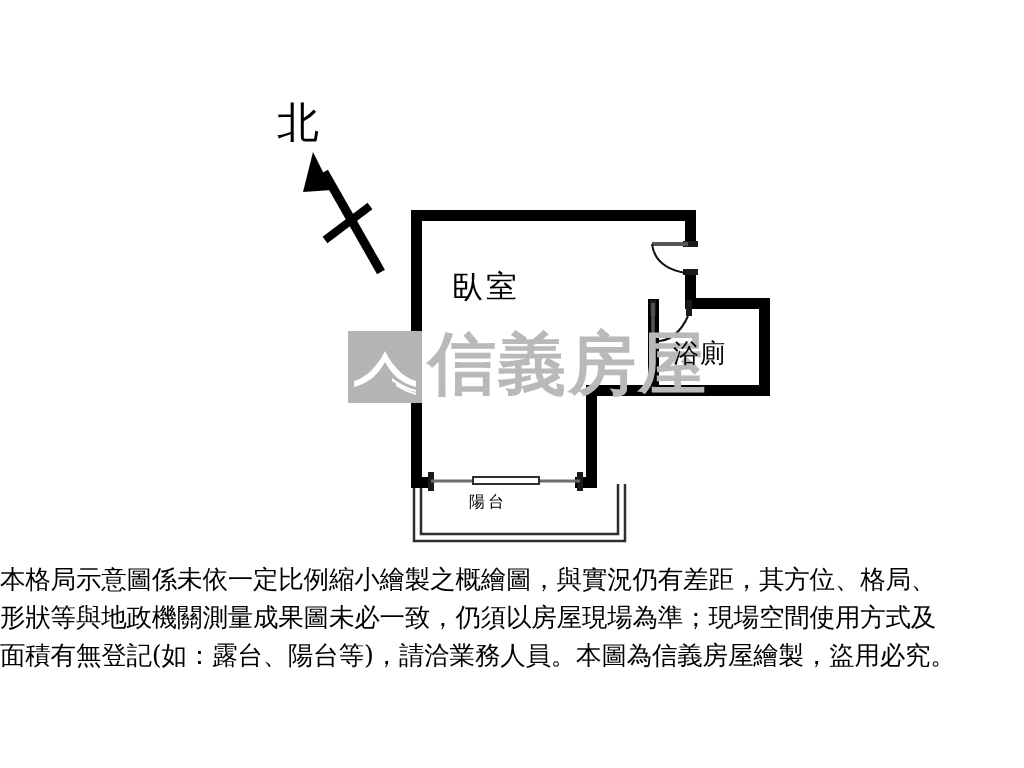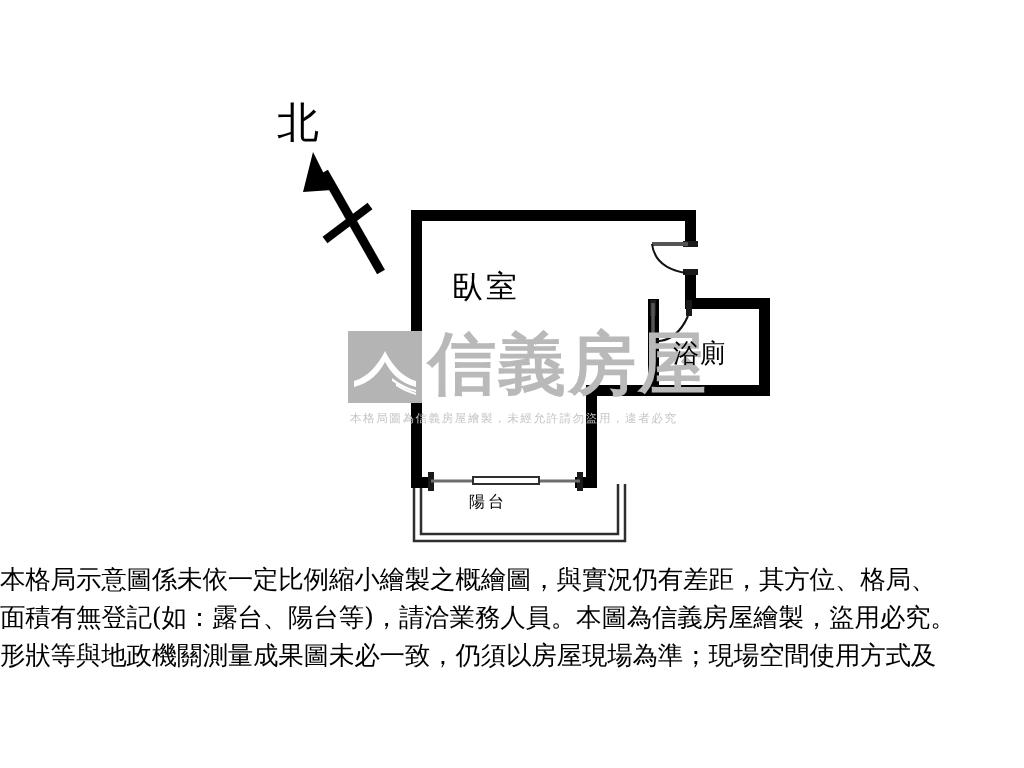--- a/index.html
+++ b/index.html
@@ -214,27 +214,26 @@
 
   <div class="watermark">
     <div class="wm-logo">
       <svg width="74" height="72" viewBox="0 0 74 72">
         <path d="M6 50 C 20 46 30 34 37 20 C 44 34 54 46 68 50 L 68 56 C 52 52 43 42 37 31 C 31 42 22 52 6 56 Z" fill="#ffffff"></path>
         <path d="M44 47 C 52 53 60 57 68 59 L 68 61 C 59 59 51 55 44 50 Z" fill="#ffffff"></path>
         <path d="M48 52 C 55 57 62 60 68 62 L 68 64 C 61 62 54 59 48 55 Z" fill="#ffffff"></path>
       </svg>
     </div>
     <div class="wm-word">信義房屋</div>
-    <div class="wm-sub">本格局圖為信義房屋繪製，未經允許請勿盜用，違者必究</div>
   </div>
 
   <div class="map-label" id="label-compass">北</div>
   <div class="map-label" id="label-bedroom">臥室</div>
   <div class="map-label" id="label-bathroom">浴廁</div>
   <div class="map-label" id="label-balcony">陽台</div>
 
 </div>
 
 <div id="disclaimer">
   <p>本格局示意圖係未依一定比例縮小繪製之概繪圖，與實況仍有差距，其方位、格局、</p>
+  <p>形狀等與地政機關測量成果圖未必一致，仍須以房屋現場為準；現場空間使用方式及</p>
   <p>面積有無登記(如：露台、陽台等)，請洽業務人員。本圖為信義房屋繪製，盜用必究。</p>
-  <p>形狀等與地政機關測量成果圖未必一致，仍須以房屋現場為準；現場空間使用方式及</p>
 </div>
 
 </body></html>

